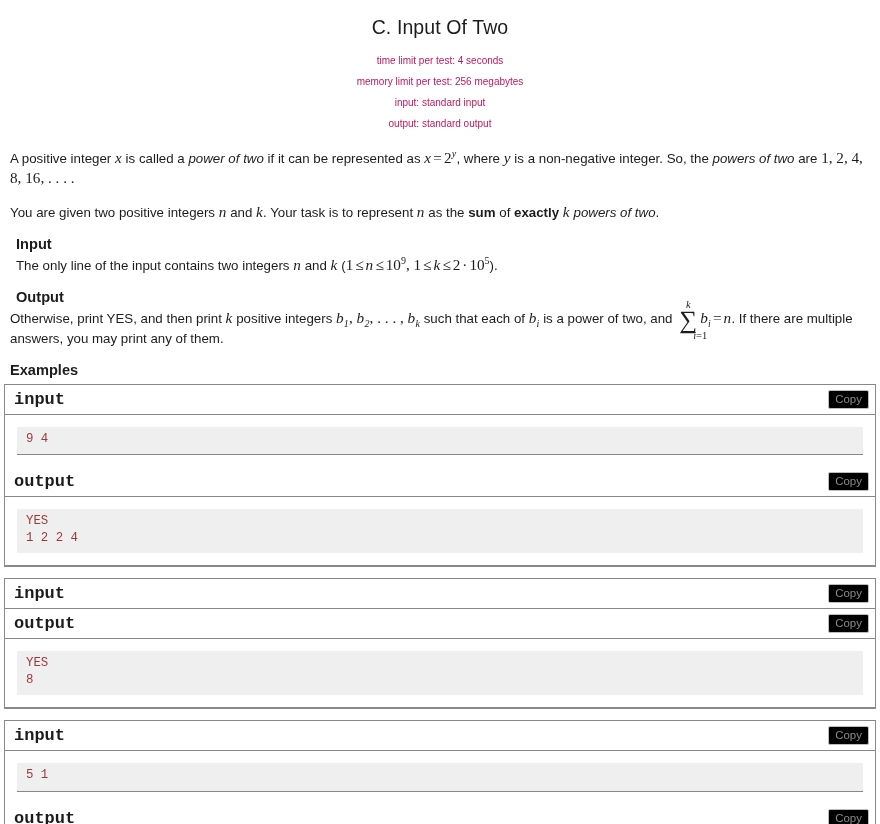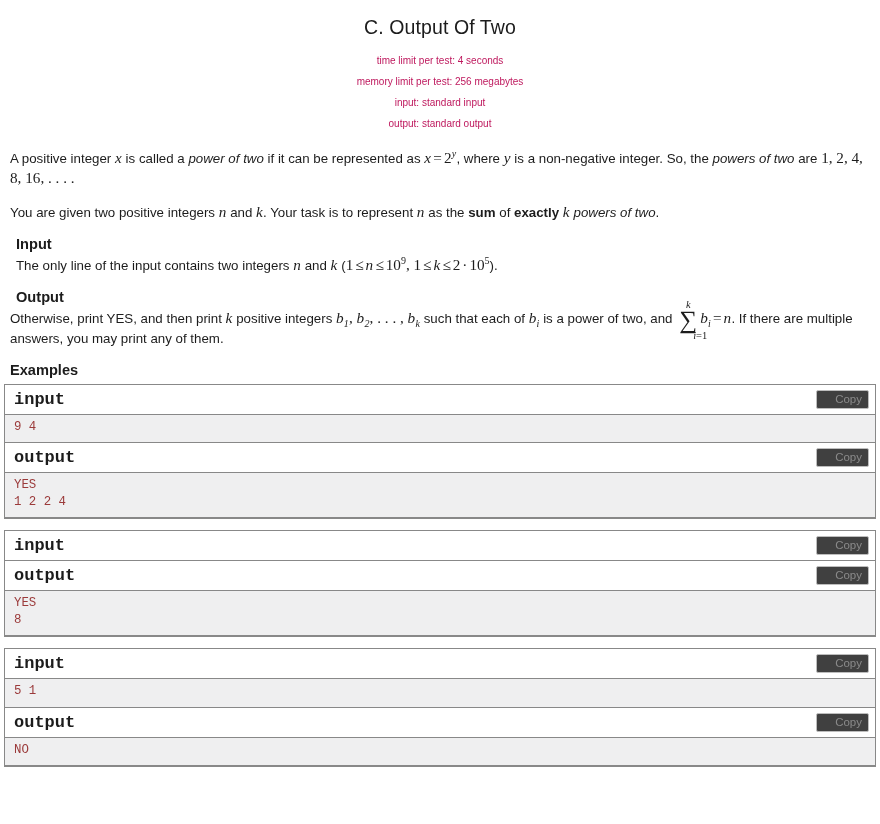--- a/index.html
+++ b/index.html
@@ -161,45 +161,45 @@
   .copy-btn {
     position: absolute;
     right: 6px;
     top: 5px;
     font-family: "Liberation Sans", sans-serif;
     font-size: 11.5px;
     font-weight: normal;
     color: #8a8a8a;
     border: 1px solid #bdbdbd;
     border-radius: 2px;
-    background: #404040;
-    padding: 1px 6px 2px 18px;
+    background: #000000;
+    padding: 1px 6px 2px 6px;
     line-height: 14px;
     cursor: pointer;
   }
   pre.io-data {
-    margin: 0;
+    margin: 12px;
     padding: 4px 9px 7px 9px;
     background: #efeff0;
     font-family: "Liberation Mono", monospace;
     font-size: 12.4px;
     line-height: 16.5px;
     color: #9b3a3a;
     white-space: pre;
     border-bottom: 1px solid #888888;
   }
   pre.io-data.last { border-bottom: 0; }
 </style>
 </head>
 <body>
 
 <div class="problem">
 
   <div class="header">
-    <div class="title">C. Output Of Two</div>
+    <div class="title">C. Input Of Two</div>
     <div class="limit">time limit per test: 4 seconds</div>
     <div class="limit">memory limit per test: 256 megabytes</div>
     <div class="limit">input: standard input</div>
     <div class="limit">output: standard output</div>
   </div>
 
   <div class="legend">
     <p><span>A positive integer </span><span class="m">x</span><span> is called a </span><i class="it">power of two</i><span> if it can be represented as </span><span class="m"><span>x</span><span class="op">=</span><span class="mr">2</span><sup style="font-style:italic">y</sup></span><span>, where </span><span class="m">y</span><span> is a non-negative integer. So, the </span><i class="it">powers of two</i><span> are </span><span class="mr">1, 2, 4, 8, 16, . . . .</span></p>
 
     <p><span>You are given two positive integers </span><span class="m">n</span><span> and </span><span class="m">k</span><span>. Your task is to represent </span><span class="m">n</span><span> as the </span><b class="bd">sum</b><span> of </span><b class="bd">exactly</b><span> </span><span class="m">k</span><span> </span><i class="it">powers of two</i><span>.</span></p>

